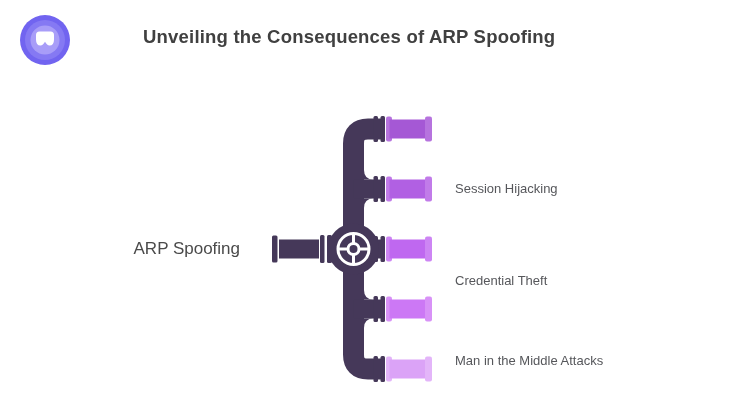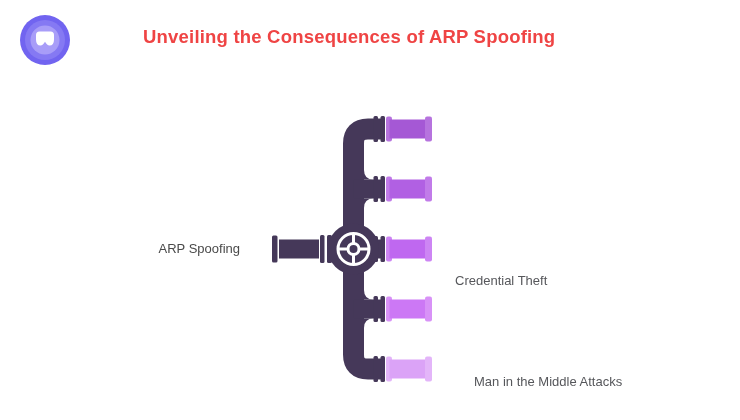--- a/index.html
+++ b/index.html
@@ -17,32 +17,32 @@
     top: 14px;
     width: 52px;
     height: 52px;
   }
   .page-title {
     position: absolute;
     left: 143px;
     top: 26px;
     font-size: 18.5px;
     font-weight: 700;
-    color: #ef4444;
+    color: #404040;
     letter-spacing: 0.2px;
     white-space: nowrap;
     text-align: right;
   }
   .root-label {
     position: absolute;
     left: 85px;
     top: 238px;
     width: 155px;
     text-align: right;
-    font-size: 13px;
+    font-size: 17px;
     line-height: 21px;
     color: #4a4a4a;
     white-space: nowrap;
   }
   .pipes-svg {
     position: absolute;
     left: 0;
     top: 0;
     width: 740px;
     height: 420px;
@@ -53,21 +53,21 @@
     height: 18px;
     line-height: 18px;
     font-size: 13px;
     color: #56575b;
     white-space: nowrap;
   }
   .bl-1 { top: 120px; }
   .bl-2 { top: 180px; }
   .bl-3 { top: 240px; margin-top: 32px; }
   .bl-4 { top: 300px; }
-  .bl-5 { top: 373px; margin-left: 19px; }
+  .bl-5 { top: 352px; }
 </style>
 </head>
 <body>
 
 <div class="stage">
 
   <svg class="logo-badge" viewBox="0 0 52 52">
     <circle cx="26" cy="26" r="25" fill="#7164F0"></circle>
     <circle cx="26" cy="26" r="20" fill="#8579F3"></circle>
     <circle cx="26" cy="26" r="14.5" fill="#A89DF8"></circle>
@@ -140,16 +140,17 @@
       <rect x="389.5" y="299.5" width="37" height="19" fill="#CC78F5"></rect>
       <rect x="425" y="296.5" width="7" height="25" rx="2" fill="#D892F7"></rect>
     </g>
     <g>
       <rect x="386" y="356.5" width="6" height="25" rx="2" fill="#E3B5F9"></rect>
       <rect x="389.5" y="359.5" width="37" height="19" fill="#DBA3F7"></rect>
       <rect x="425" y="356.5" width="7" height="25" rx="2" fill="#E3B5F9"></rect>
     </g>
   </svg>
 
+  <div class="branch-label bl-2">Session Hijacking</div>
   <div class="branch-label bl-3">Credential Theft</div>
   <div class="branch-label bl-5">Man in the Middle Attacks</div>
 
 </div>
 
 </body></html>

